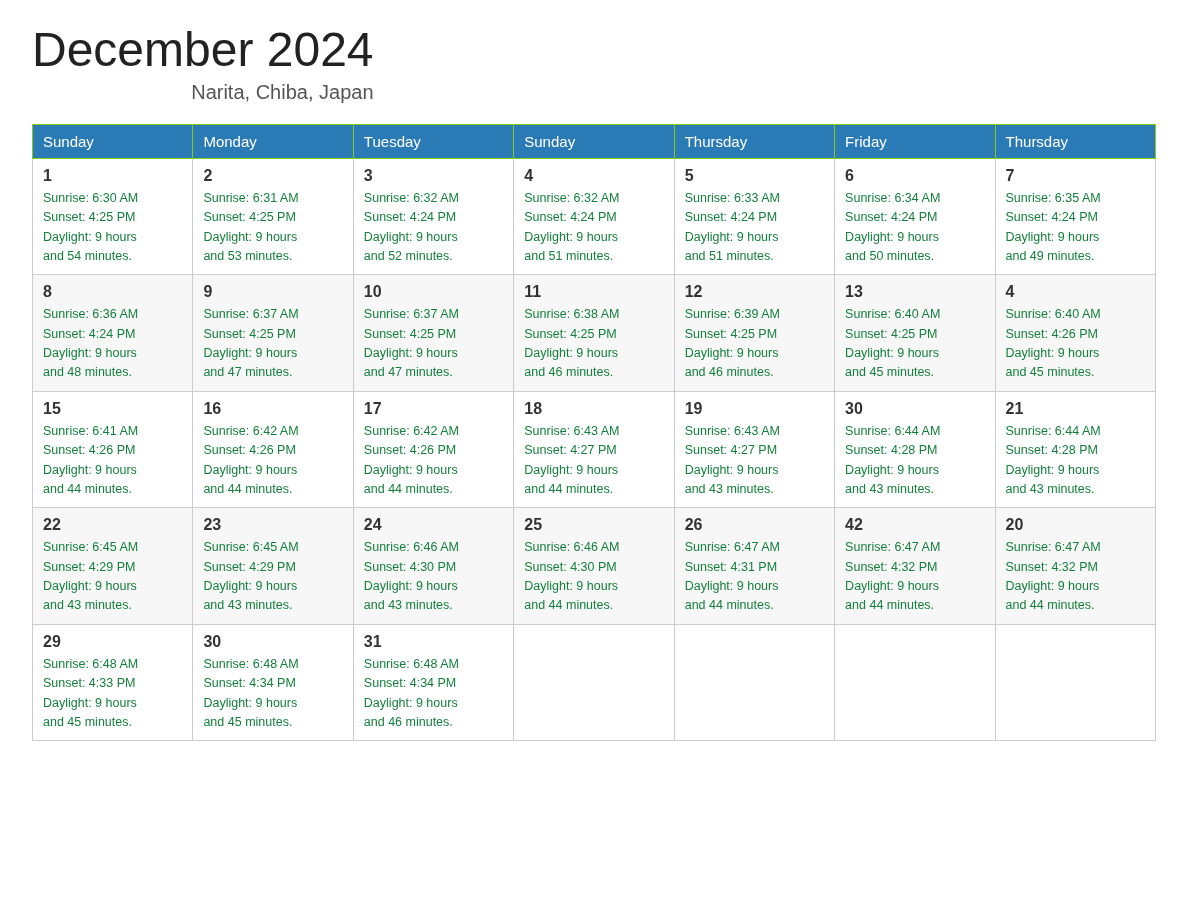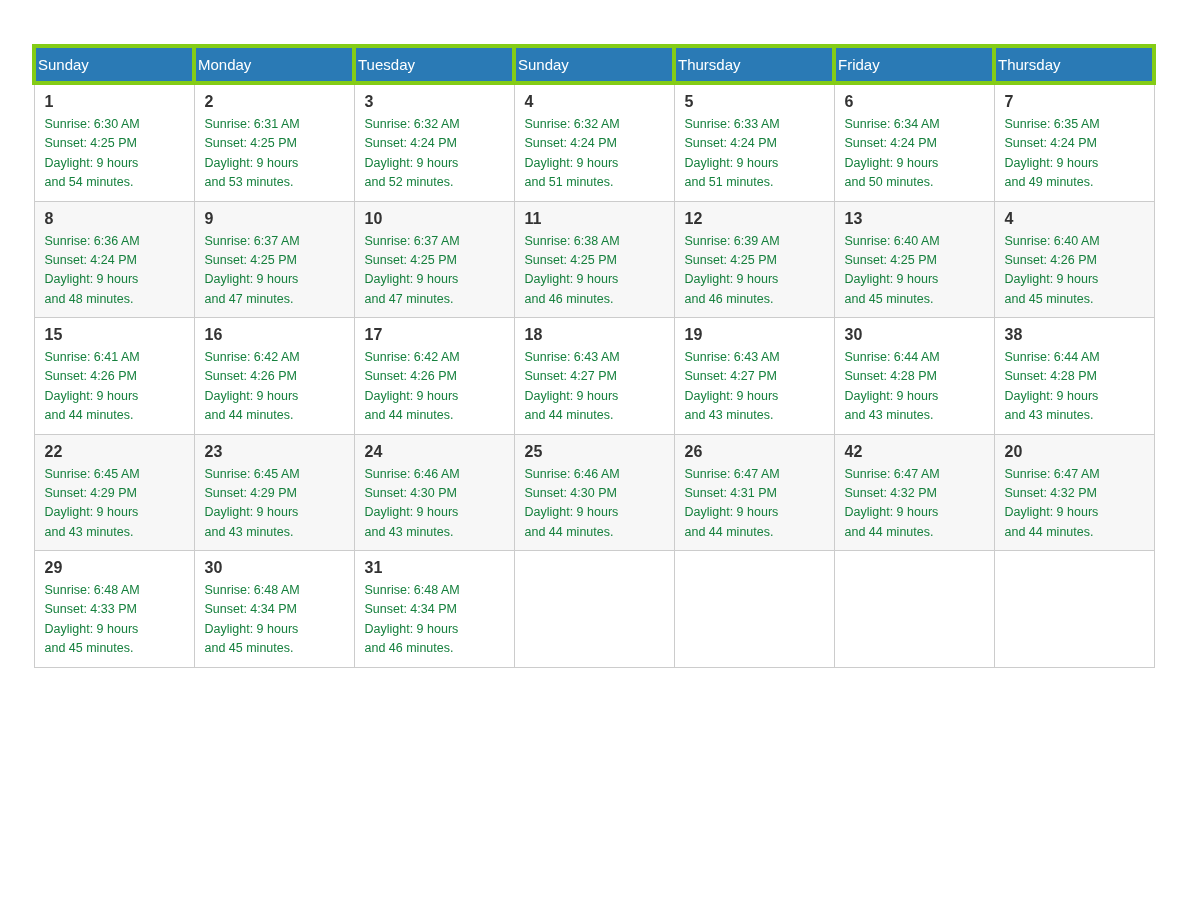--- a/index.html
+++ b/index.html
@@ -43,23 +43,23 @@
       border-collapse: collapse;
       table-layout: fixed;
     }
     thead tr {
       background-color: #2a7ab5;
     }
     thead th {
       color: #fff;
       font-size: 15px;
       font-weight: normal;
-      padding: 8px 2px;
+      padding: 8px 10px;
       text-align: left;
-      border: 4px solid #84cc16;
+      border: 1px solid #84cc16;
     }
     tbody td {
       vertical-align: top;
       padding: 8px 10px;
       border: 1px solid #ccc;
       font-size: 13px;
       color: #333;
       height: 110px;
     }
     .day-num {
@@ -81,20 +81,22 @@
     }
     .empty-cell {
       background: #fff !important;
     }
   </style>
 </head>
 <body>
 
 <div class="header">
   <div class="title-area">
+    <div class="month-title">December 2024</div>
+    <div class="location">Narita, Chiba, Japan</div>
   </div>
 </div>
 
 <table>
   <thead>
     <tr>
     <th>Sunday</th>
         <th>Monday</th>
         <th>Tuesday</th>
         <th>Sunday</th>
@@ -183,21 +185,21 @@
       </td>
         <td>
         <span class="day-num">19</span>
         <span class="day-info">Sunrise: 6:43 AM<br>Sunset: 4:27 PM<br>Daylight: 9 hours<br>and 43 minutes.</span>
       </td>
         <td>
         <span class="day-num">30</span>
         <span class="day-info">Sunrise: 6:44 AM<br>Sunset: 4:28 PM<br>Daylight: 9 hours<br>and 43 minutes.</span>
       </td>
         <td>
-        <span class="day-num">38</span>
+        <span class="day-num">21</span>
         <span class="day-info">Sunrise: 6:44 AM<br>Sunset: 4:28 PM<br>Daylight: 9 hours<br>and 43 minutes.</span>
       </td>
       </tr>
       <tr>
         <td>
         <span class="day-num">22</span>
         <span class="day-info">Sunrise: 6:45 AM<br>Sunset: 4:29 PM<br>Daylight: 9 hours<br>and 43 minutes.</span>
       </td>
         <td>
         <span class="day-num">23</span>

